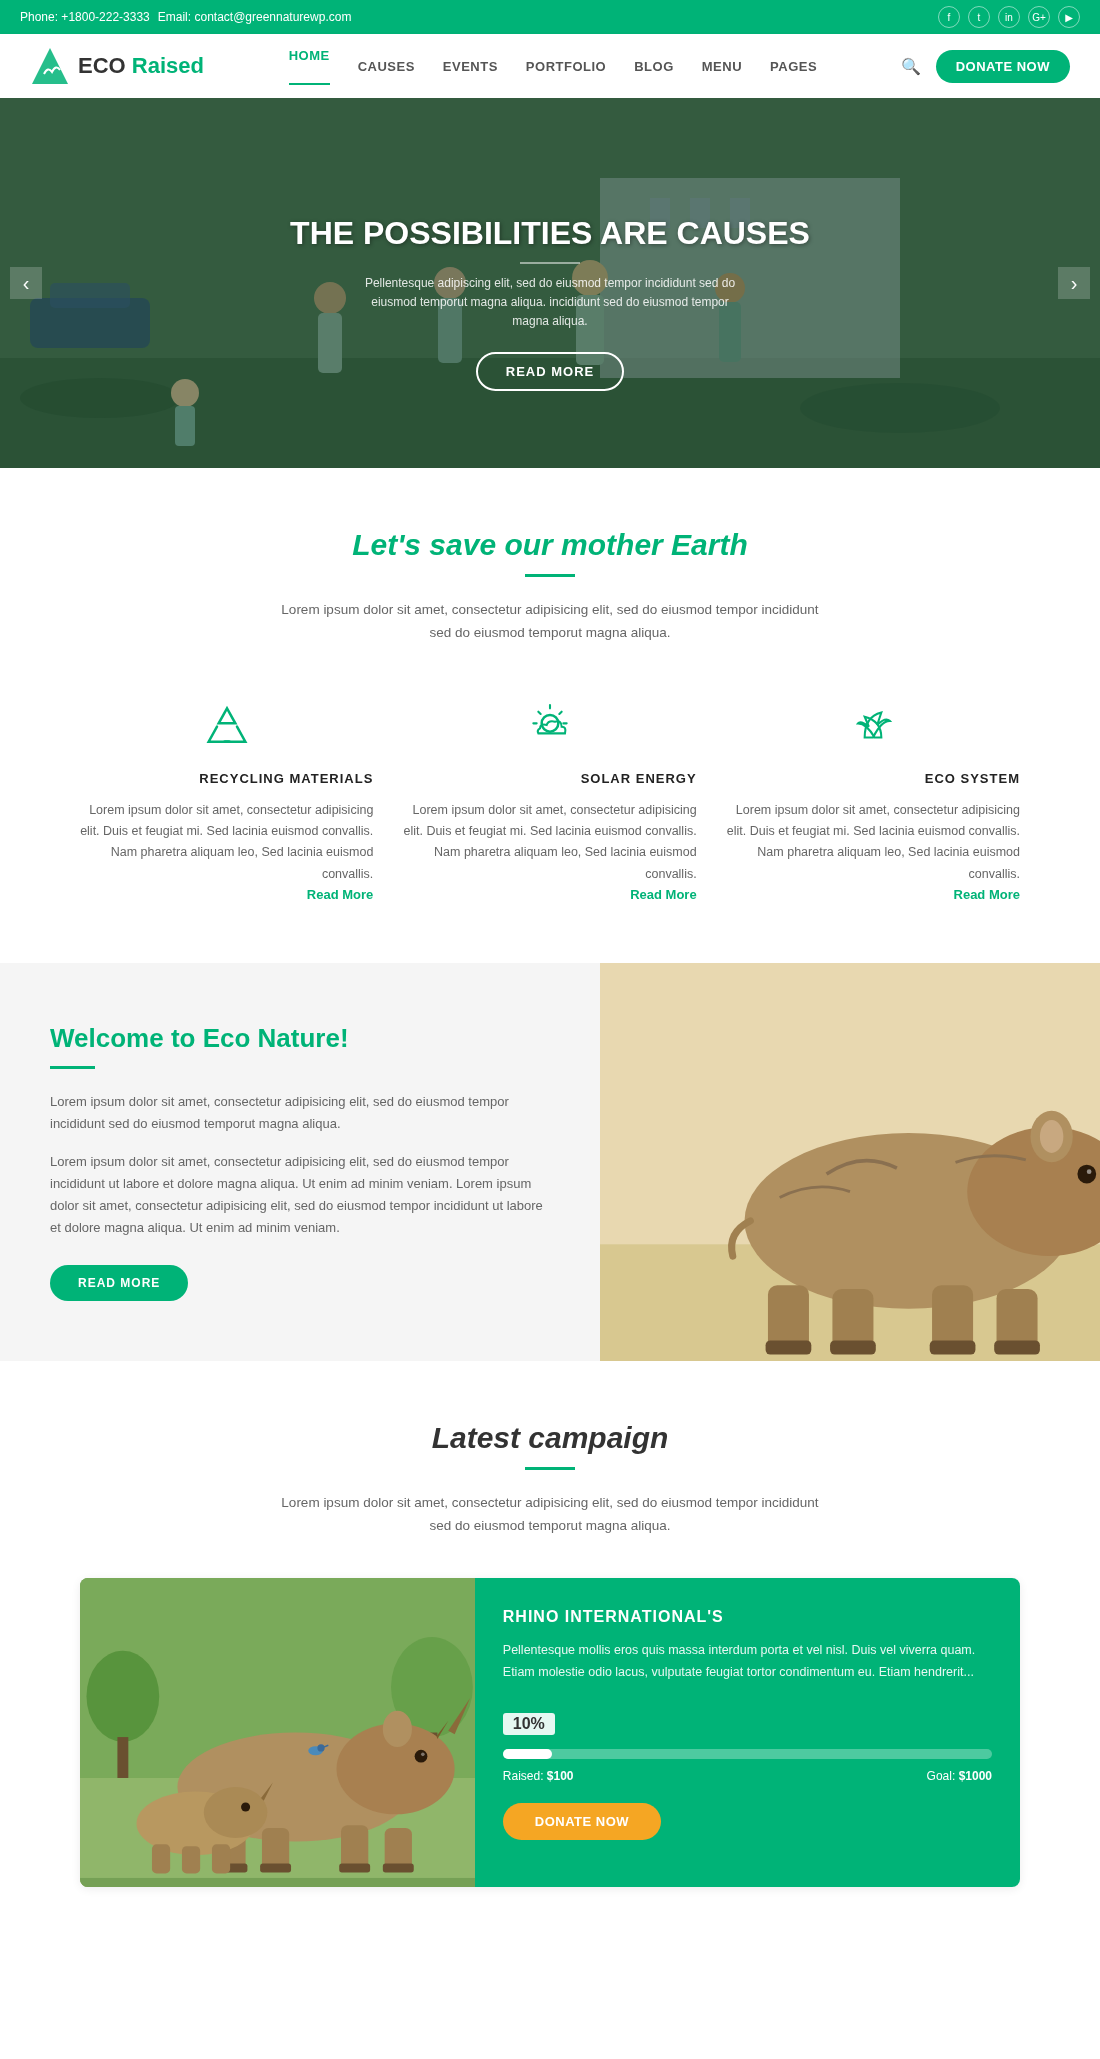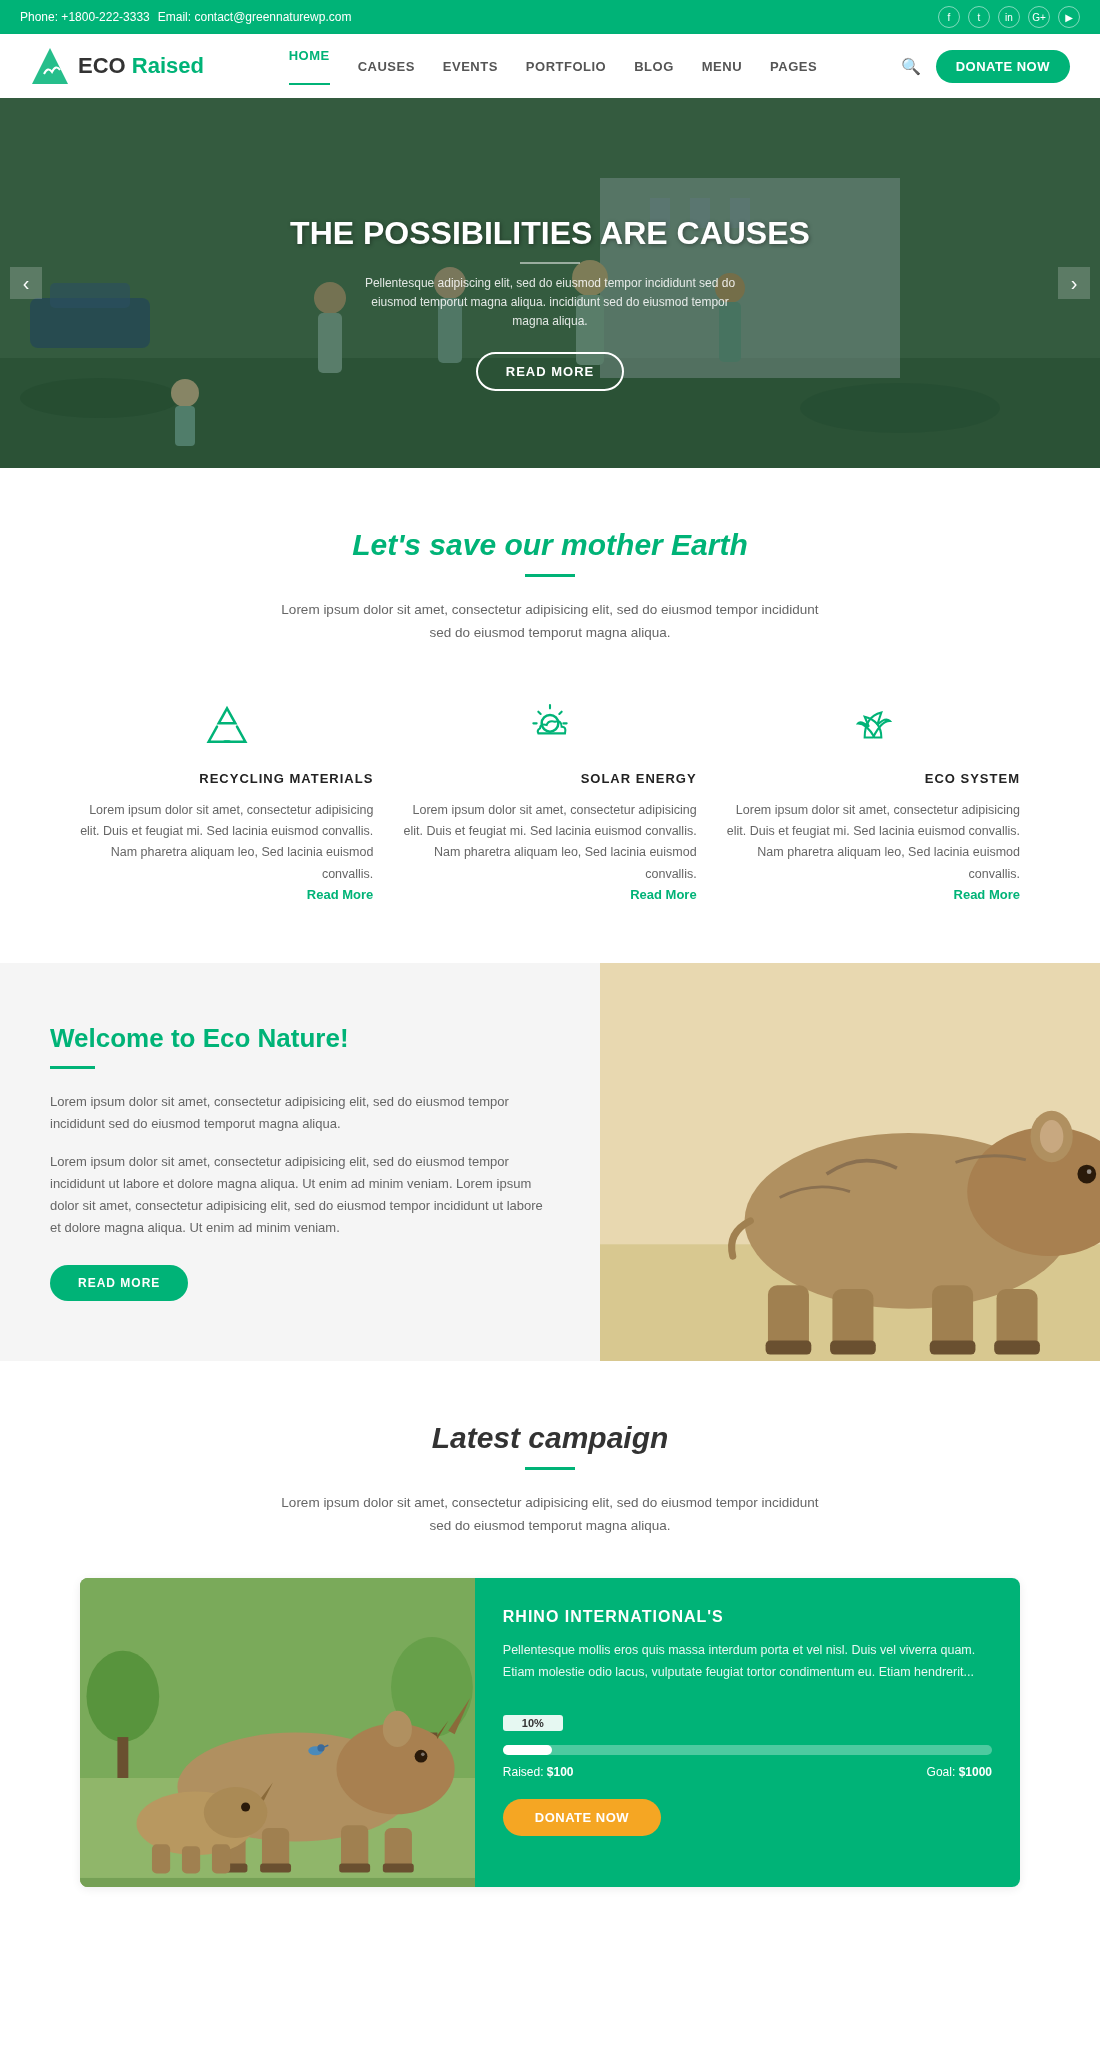--- a/index.html
+++ b/index.html
@@ -570,21 +570,21 @@
         <rect y="330" width="440" height="10" fill="#5a8a40" opacity="0.5"></rect>
       </svg>
     </div>
 
     <div class="campaign-info">
       <h3>RHINO INTERNATIONAL'S</h3>
       <p>Pellentesque mollis eros quis massa interdum porta et vel nisl. Duis vel viverra quam. Etiam molestie odio lacus, vulputate feugiat tortor condimentum eu. Etiam hendrerit...</p>
 
       <div style="position:relative; margin-top:30px;">
         <div style="position:relative; margin-bottom:8px;">
-          <div style="display:inline-block; background:rgba(255,255,255,0.9); color:#333; font-size:11px; font-weight:700; padding:2px 19px; border-radius:3px; margin-bottom:6px;">10%</div>
+          <div style="display:inline-block; background:rgba(255,255,255,0.9); color:#333; font-size:16px; font-weight:700; padding:2px 10px; border-radius:3px; margin-bottom:6px;">10%</div>
         </div>
         <div class="progress-bar-wrap">
           <div class="progress-bar-fill" style="width:10%;"></div>
         </div>
       </div>
       <div class="campaign-meta">
         <span>
           <span>Raised:</span> <strong>$100</strong>
         </span>
         <span>

